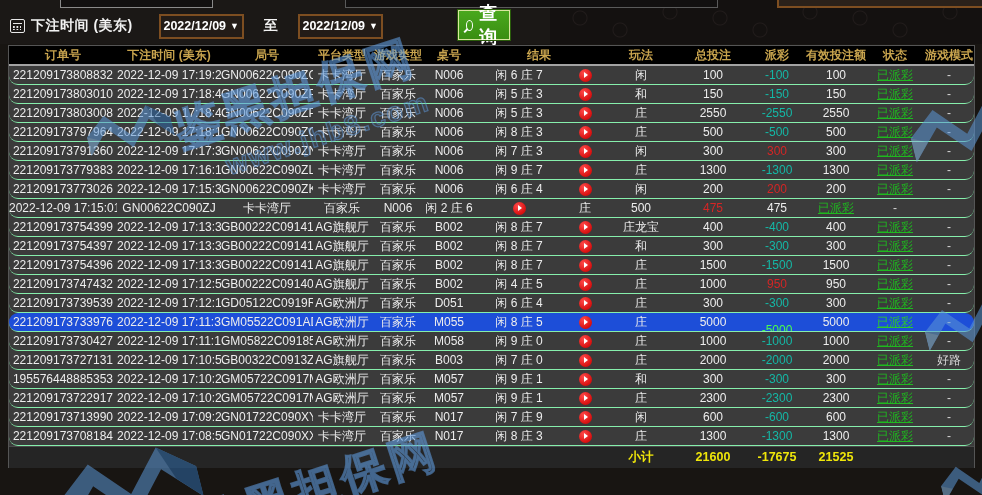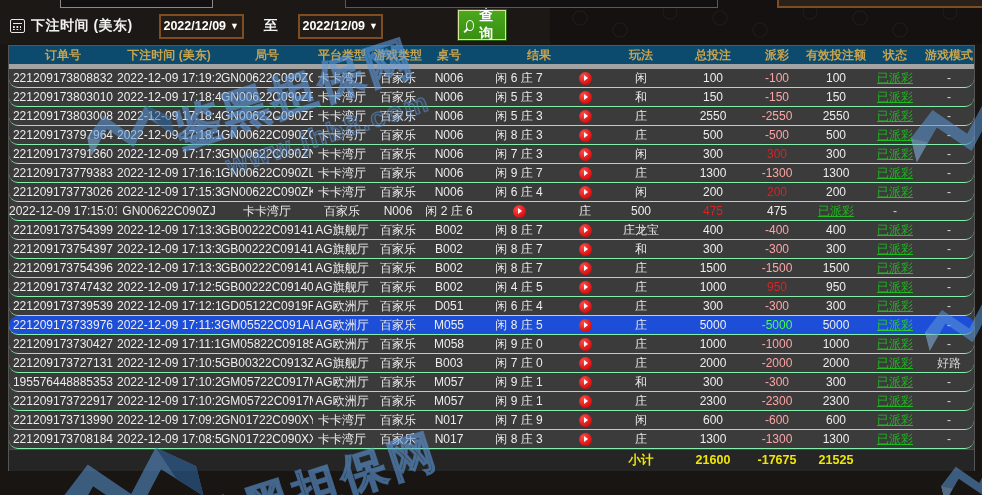--- a/index.html
+++ b/index.html
@@ -30,38 +30,38 @@
                linear-gradient(90deg,#e8e8e8 2px,transparent 2px) 0 3px/3.5px 2px repeat-x;}
   .filter-label{font-size:14px;font-weight:bold;letter-spacing:.5px;}
   .date-select{box-sizing:border-box;margin-left:26px;width:85px;height:25px;background:#231c17;
     border:2px solid #7d4e21;color:#fff;font-size:12.5px;font-weight:bold;
     display:flex;align-items:center;justify-content:center;gap:4px;cursor:pointer;}
   .date-select .caret{font-size:9px;line-height:1;}
   .to-label{margin-left:20px;font-size:14px;font-weight:bold;}
   .date-select.second{margin-left:20px;}
   .query-btn{box-sizing:border-box;position:absolute;left:448px;top:-2px;height:30px;padding:0 10px 0 7px;
     background:linear-gradient(#49a81d,#3a8e12);border:1px solid #d9e6a0;outline:1px solid #2a5c0a;
-    color:#fff;font-size:14px;font-weight:bold;display:flex;align-items:center;gap:4px;cursor:pointer;}
+    color:#fff;font-size:18px;font-weight:bold;display:flex;align-items:center;gap:4px;cursor:pointer;}
   .mag-icon{width:9px;height:9px;border:1.7px solid #fff;border-radius:50%;position:relative;display:inline-block;}
   .mag-icon:after{content:"";position:absolute;width:1.8px;height:5px;background:#fff;left:-2.5px;top:7px;transform:rotate(45deg);}
   
   .grid-table{position:absolute;left:8px;top:45px;width:967px;box-sizing:border-box;
     border:1px solid #555;border-bottom:none;background:#3b3b3b;}
   .hrow{display:grid;grid-template-columns:108px 104px 92px 58px 54px 48px 132px 72px 72px 56px 62px 56px 52px;
-    height:18px;background:#0c4a6e;border-bottom:5px solid #a3a3a3;}
+    height:18px;background:#000000;border-bottom:2px solid #a3a3a3;}
   .hcell{color:#c8a44e;font-size:12px;font-weight:bold;text-align:center;line-height:18px;
     white-space:nowrap;overflow:hidden;}
   .row{display:grid;grid-template-columns:108px 104px 92px 58px 54px 48px 92px 40px 72px 72px 56px 62px 56px 52px;
     height:19px;box-sizing:border-box;border-bottom:1px solid #86efac;background:#3b3b3b;cursor:pointer;border-radius:9px;}
   .row.hl{background:#1d4ed8;}
   .cell{color:#ededed;font-size:12px;text-align:center;line-height:19.6px;white-space:nowrap;overflow:hidden;}
   .cell.num{letter-spacing:0;}
-  .cell.payout.neg{color:#fca5a5;}
+  .cell.payout.neg{color:#14b8a6;}
   .cell.payout.pos{color:#d42525;}
-  .row.hl .cell.payout.neg{color:#49ff49;}
+  .row.hl .cell.payout.neg{color:#49ff49;margin-top:8px;}
   .cell.status{color:#1fb81f;text-decoration:underline;}
   .row.hl .cell.status{color:#2ec82e;}
   .cell.mode{color:#d6d6d6;}
   .icon-cell{display:flex;align-items:center;justify-content:center;}
   .play-btn{width:13px;height:13px;border-radius:50%;background:radial-gradient(circle at 35% 30%,#ff4a4a,#d80f0f 70%);
     display:flex;align-items:center;justify-content:center;cursor:pointer;}
   .play-btn .tri{width:0;height:0;border-left:4.5px solid #fff;border-top:3px solid transparent;border-bottom:3px solid transparent;margin-left:1.5px;}
   .subrow{display:grid;grid-template-columns:108px 104px 92px 58px 54px 48px 92px 40px 72px 72px 56px 62px 56px 52px;
     height:21px;background:#252525;border-top:1px solid #4a4a4a;}
   .subcell{color:#efe60a;font-size:12.5px;font-weight:bold;text-align:center;line-height:21px;}

